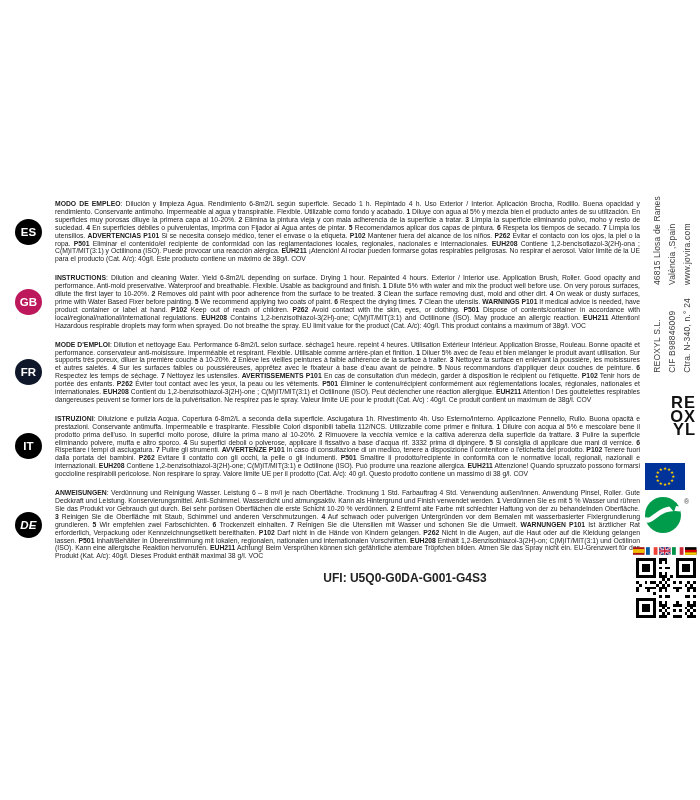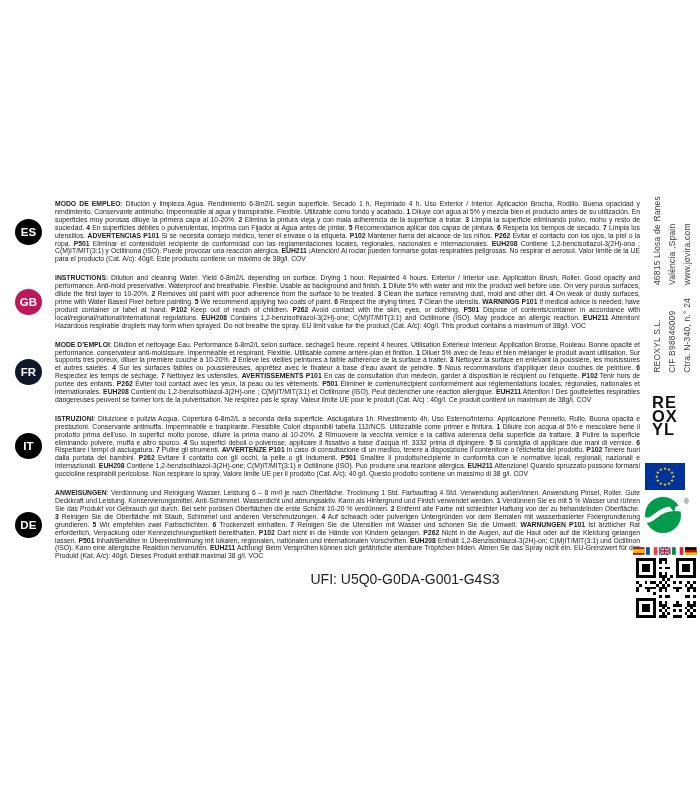--- a/index.html
+++ b/index.html
@@ -17,34 +17,34 @@
     display:flex; align-items:center; justify-content:center;
     font-weight:bold; font-size:11.5px; letter-spacing:0.2px;
   }
   .body {
     margin:0; width:585px; font-size:6.8px; line-height:7.9px;
     text-align:justify; color:#222222;
   }
   .body b { font-weight:bold; }
   .ufi {
     margin:3px 0 0 280px; width:220px; text-align:center;
-    font-size:14px; color:#222222;
+    font-size:12px; color:#222222;font-weight:bold;
   }
   
   .vtext {
     position:absolute; writing-mode:vertical-rl; transform:rotate(180deg);
     font-size:8.5px; line-height:15px; color:#3c3c3c; letter-spacing:0.2px;
     white-space:nowrap;
   }
   .vline { display:block; }
   .address { left:650px; top:196px; }
   .company { left:650px; top:298px; }
   .logo {
     position:absolute; left:652px; top:396px; width:44px;
-    text-align:left; font-weight:bold; font-size:16.5px; line-height:13.5px;
+    text-align:right; font-weight:bold; font-size:16.5px; line-height:13.5px;
     letter-spacing:1px; color:#111111;
   }
   .eu-flag  { position:absolute; left:645px; top:463px; width:40px; height:27px; }
   .green-dot{ position:absolute; left:643px; top:493px; width:48px; height:44px; }
   .flags { position:absolute; left:633px; top:547px; width:64px; display:flex; gap:1.5px; }
   .flags svg { display:block; }
   .qr { position:absolute; left:636px; top:558px; width:60px; height:60px; }
 </style>
 </head>
 <body>
@@ -76,21 +76,21 @@
 
   <div class="section">
     <div class="badge-col">
       <div class="badge" style="background: rgb(0, 0, 0); color: rgb(255, 255, 255);">IT</div>
     </div>
     <p class="body"><b>ISTRUZIONI</b><span>: Diluizione e pulizia Acqua. Copertura 6-8m2/L a seconda della superficie. Asciugatura 1h. Rivestimento 4h. Uso Esterno/Interno. Applicazione Pennello, Rullo. Buona opacità e prestazioni. Conservante antimuffa. Impermeabile e traspirante. Flessibile Colori disponibili tabella 112/NCS. Utilizzabile come primer e finitura. </span><b>1</b><span> Diluire con acqua al 5% e mescolare bene il prodotto prima dell'uso. In superfici molto porose, diluire la prima mano al 10-20%. </span><b>2</b><span> Rimuovere la vecchia vernice e la cattiva aderenza della superficie da trattare. </span><b>3</b><span> Pulire la superficie eliminando polvere, muffa e altro sporco. </span><b>4</b><span> Su superfici deboli o polverose, applicare il fissativo a base d'acqua rif. 3332 prima di dipingere. </span><b>5</b><span> Si consiglia di applicare due mani di vernice. </span><b>6</b><span> Rispettare i tempi di asciugatura. </span><b>7</b><span> Pulire gli strumenti. </span><b>AVVERTENZE P101</b><span> In caso di consultazione di un medico, tenere a disposizione il contenitore o l'etichetta del prodotto. </span><b>P102</b><span> Tenere fuori dalla portata dei bambini. </span><b>P262</b><span> Evitare il contatto con gli occhi, la pelle o gli indumenti. </span><b>P501</b><span> Smaltire il prodotto/recipiente in conformità con le normative locali, regionali, nazionali e internazionali. </span><b>EUH208</b><span> Contiene 1,2-benzisothiazol-3(2H)-one; C(M)IT/MIT(3:1) e Octilinone (ISO). Può produrre una reazione allergica. </span><b>EUH211</b><span> Attenzione! Quando spruzzato possono formarsi goccioline respirabili pericolose. Non respirare lo spray.  Valore limite UE per il prodotto (Cat. A/c): 40 g/l. Questo prodotto contiene un massimo di 38 g/l. COV</span></p>
   </div>
 
   <div class="section">
     <div class="badge-col">
-      <div class="badge" style="background: rgb(0, 0, 0); color: rgb(255, 255, 255);">DE</div>
+      <div class="badge" style="background: rgb(0, 0, 0); color: rgb(255, 255, 255); font-style: italic;">DE</div>
     </div>
     <p class="body"><b>ANWEISUNGEN</b><span>: Verdünnung und Reinigung Wasser. Leistung 6 – 8 m²/l je nach Oberfläche. Trocknung 1 Std. Farbauftrag 4 Std. Verwendung außen/innen. Anwendung Pinsel, Roller. Gute Deckkraft und Leistung. Konservierungsmittel. Anti-Schimmel. Wasserdicht und atmungsaktiv. Kann als Hintergrund und Finish verwendet werden. </span><b>1</b><span> Verdünnen Sie es mit 5 % Wasser und rühren Sie das Produkt vor Gebrauch gut durch. Bei sehr porösen Oberflächen die erste Schicht 10-20 % verdünnen. </span><b>2</b><span> Entfernt alte Farbe mit schlechter Haftung von der zu behandelnden Oberfläche. </span><b>3</b><span> Reinigen Sie die Oberfläche mit Staub, Schimmel und anderen Verschmutzungen. </span><b>4</b><span> Auf schwach oder pulverigen Untergründen vor dem Bemalen mit wasserbasierter Fixiergrundierung grundieren. </span><b>5</b><span> Wir empfehlen zwei Farbschichten. </span><b>6</b><span> Trockenzeit einhalten. </span><b>7</b><span> Reinigen Sie die Utensilien mit Wasser und schonen Sie die Umwelt. </span><b>WARNUNGEN P101</b><span> Ist ärztlicher Rat erforderlich, Verpackung oder Kennzeichnungsetikett bereithalten. </span><b>P102</b><span> Darf nicht in die Hände von Kindern gelangen. </span><b>P262</b><span> Nicht in die Augen, auf die Haut oder auf die Kleidung gelangen lassen. </span><b>P501</b><span> Inhalt/Behälter in Übereinstimmung mit lokalen, regionalen, nationalen und internationalen Vorschriften. </span><b>EUH208</b><span> Enthält 1,2-Benzisothiazol-3(2H)-on; C(M)IT/MIT(3:1) und Octilinon (ISO). Kann eine allergische Reaktion hervorrufen. </span><b>EUH211</b><span> Achtung! Beim Versprühen können sich gefährliche atembare Tröpfchen bilden. Atmen Sie das Spray nicht ein. EU-Grenzwert für das  Produkt (Kat. A/c): 40g/l. Dieses Produkt enthält maximal 38 g/l. VOC</span></p>
   </div>
 <div class="ufi">UFI: U5Q0-G0DA-G001-G4S3</div>
   </div>
 
   <div class="vtext address">
     <span class="vline">46815 Llosa de Ranes</span>
     <span class="vline">València ,Spain</span>
     <span class="vline">www.jovira.com</span>

